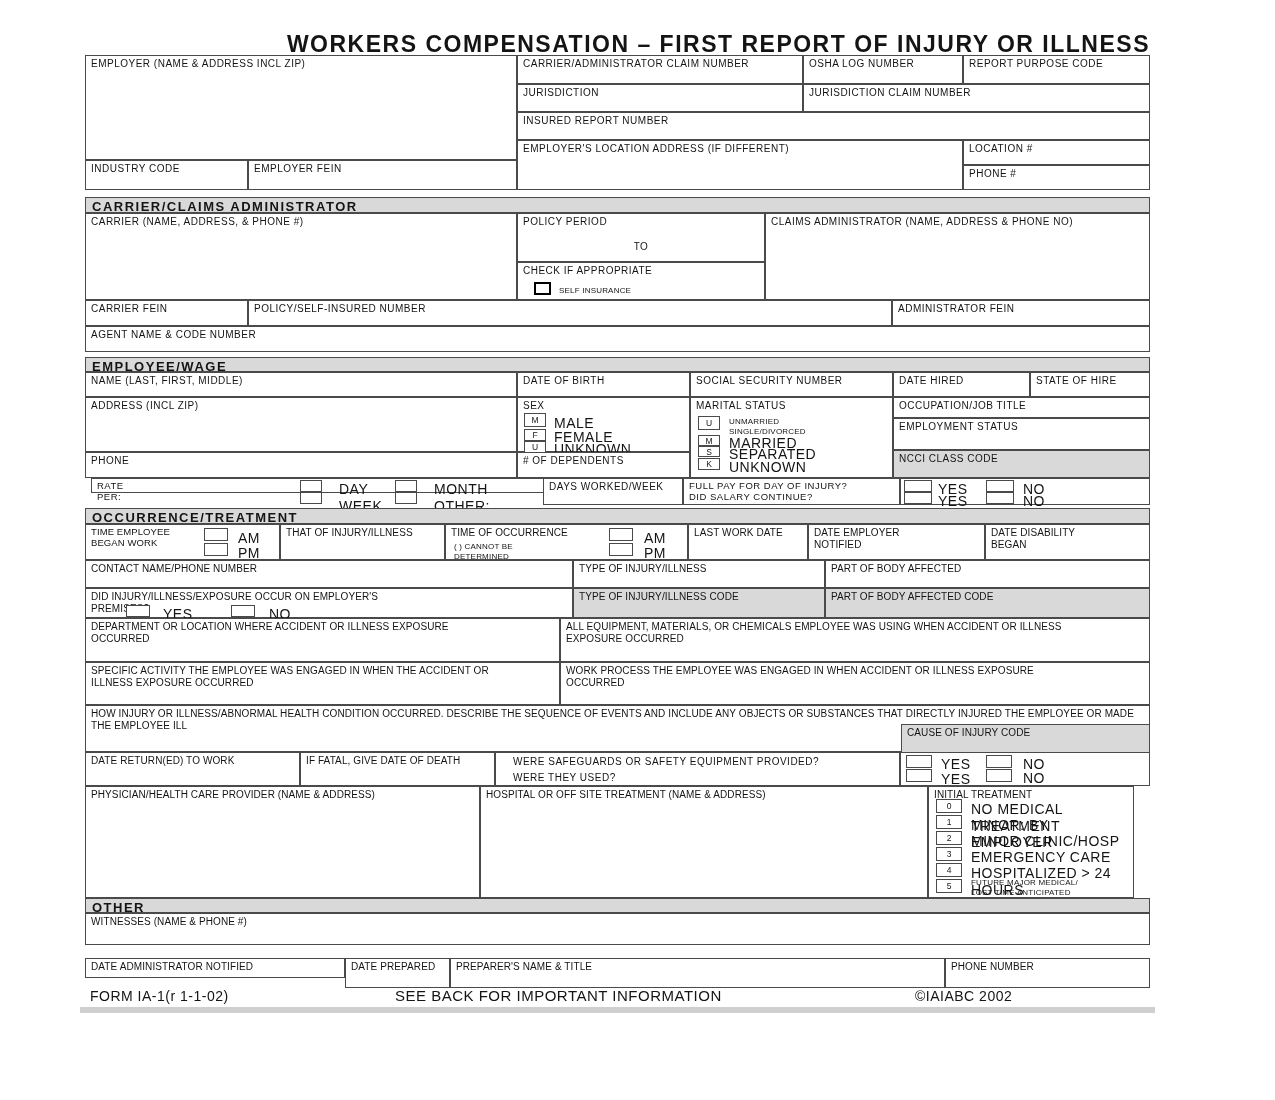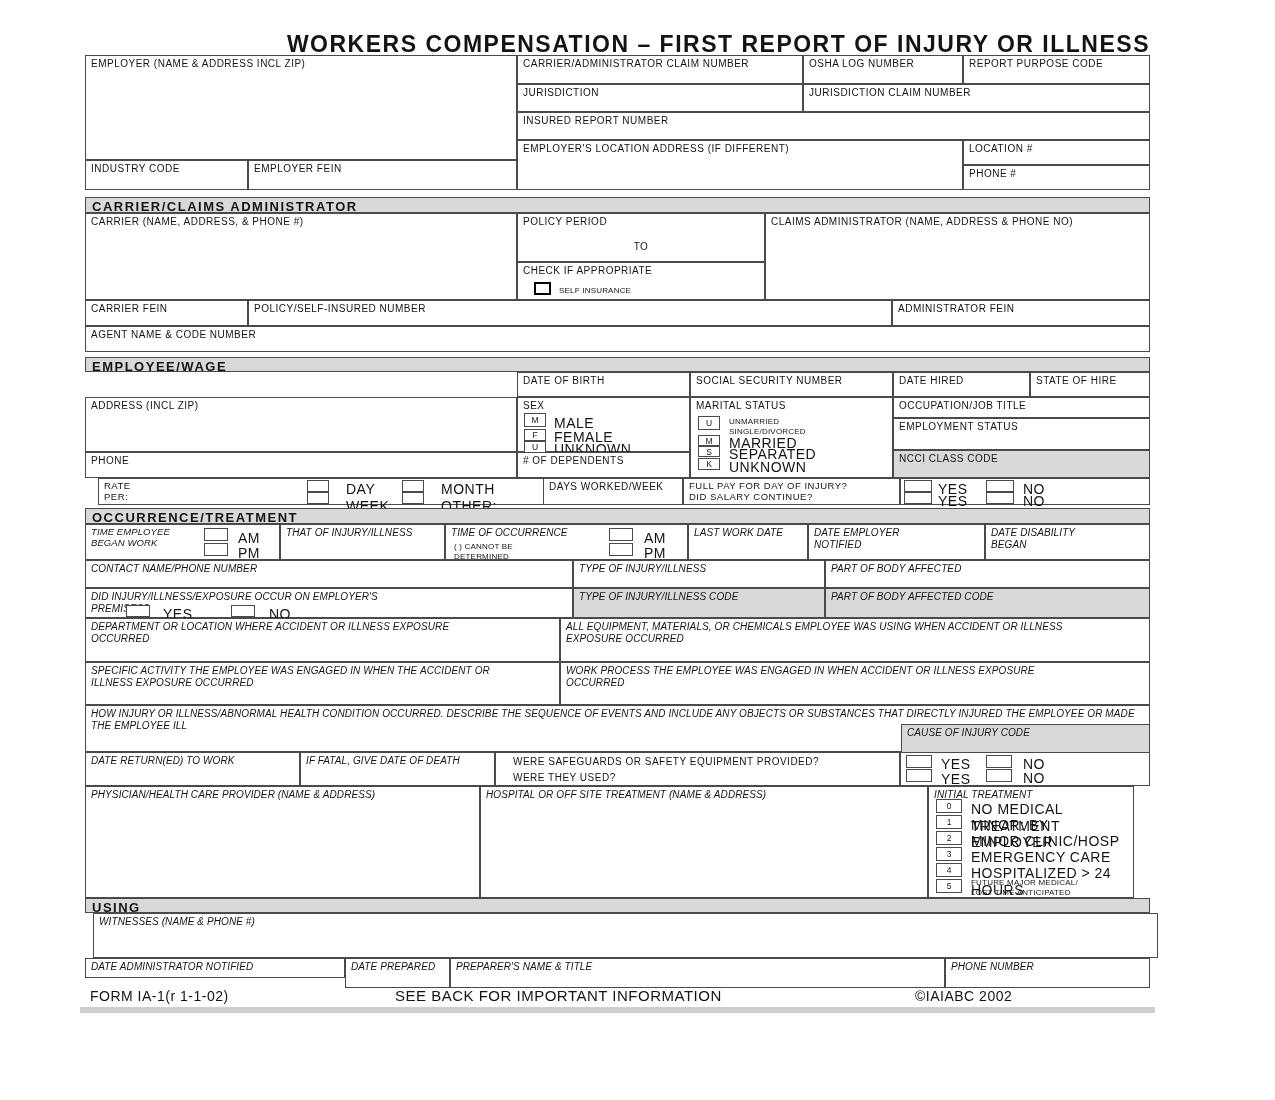--- a/index.html
+++ b/index.html
@@ -15,21 +15,21 @@
   .c { position:absolute; box-sizing:border-box; border:1px solid #4a4a4a; background:#fff; }
   .g { background:#d9d9d9; }
   .b {
     position:absolute; box-sizing:border-box; border:1px solid #4a4a4a; background:#d9d9d9;
     font-weight:bold; font-size:13px; letter-spacing:1.5px; padding:1px 0 0 6px; white-space:nowrap;
   }
   .t {
     display:block; padding:2px 5px 0 5px; font-size:10px; letter-spacing:0.5px;
     line-height:1.15; white-space:pre-line;
   }
-  .n { letter-spacing:0.1px;font-style:italic; }
+  .n { letter-spacing:0.1px; }
   .abs { position:absolute; }
   .cb { position:absolute; box-sizing:border-box; border:1px solid #4a4a4a; background:#fff; }
   .lt {
     position:absolute; box-sizing:border-box; border:1px solid #4a4a4a; background:#fff;
     display:flex; align-items:center; justify-content:center; font-size:8.5px;
   }
   .sl { position:absolute; font-size:14px; letter-spacing:0.5px; white-space:pre-line; line-height:1.2; }
   .sl8 { font-size:8px; letter-spacing:0.2px; }
   .thick { border-width:2px; border-color:#000; }
   #footer-strip { position:absolute; left:80px; top:1007px; width:1075px; height:6px; background:#cfcfcf; }
@@ -104,20 +104,23 @@
       <span class="t">POLICY/SELF-INSURED NUMBER</span>
     </div>
     <div class="c" style="left:807px;top:245px;width:258px;height:26px">
       <span class="t">ADMINISTRATOR FEIN</span>
     </div>
     <div class="c" style="left:0;top:271px;width:1065px;height:26px">
       <span class="t">AGENT NAME &amp; CODE NUMBER</span>
     </div>
 
     <div class="b" style="left:0;top:302px;width:1065px;height:15px">EMPLOYEE/WAGE</div>
+    <div class="c" style="left:0;top:317px;width:432px;height:25px">
+      <span class="t">NAME (LAST, FIRST, MIDDLE)</span>
+    </div>
     <div class="c" style="left:432px;top:317px;width:173px;height:25px">
       <span class="t">DATE OF BIRTH</span>
     </div>
     <div class="c" style="left:605px;top:317px;width:203px;height:25px">
       <span class="t">SOCIAL SECURITY NUMBER</span>
     </div>
     <div class="c" style="left:808px;top:317px;width:137px;height:25px">
       <span class="t">DATE HIRED</span>
     </div>
     <div class="c" style="left:945px;top:317px;width:120px;height:25px">
@@ -155,21 +158,21 @@
     </div>
     <div class="c g" style="left:808px;top:395px;width:257px;height:28px">
       <span class="t">NCCI CLASS CODE</span>
     </div>
     <div class="c" style="left:0;top:397px;width:432px;height:26px">
       <span class="t">PHONE</span>
     </div>
     <div class="c" style="left:432px;top:397px;width:173px;height:26px">
       <span class="t"># OF DEPENDENTS</span>
     </div>
-    <div class="c" style="left:13px;top:423px;width:458px;height:27px">
+    <div class="c" style="left:6px;top:423px;width:458px;height:15px">
       <span class="t" style="font-size:9.5px">RATE
 PER:</span>
       <span class="cb" style="left:208px;top:1px;width:22px;height:12px"></span>
       <span class="cb" style="left:208px;top:13px;width:22px;height:12px"></span>
       <span class="sl" style="left:247px;top:2px">DAY
 WEEK</span>
       <span class="cb" style="left:303px;top:1px;width:22px;height:12px"></span>
       <span class="cb" style="left:303px;top:13px;width:22px;height:12px"></span>
       <span class="sl" style="left:342px;top:2px">MONTH
 OTHER:</span>
@@ -301,22 +304,22 @@
       <span class="sl" style="left:42px;top:46px">MINOR CLINIC/HOSP</span>
       <span class="lt" style="left:7px;top:60px;width:26px;height:14px">3</span>
       <span class="sl" style="left:42px;top:62px">EMERGENCY CARE</span>
       <span class="lt" style="left:7px;top:76px;width:26px;height:14px">4</span>
       <span class="sl" style="left:42px;top:78px">HOSPITALIZED &gt; 24 HOURS</span>
       <span class="lt" style="left:7px;top:92px;width:26px;height:14px">5</span>
       <span class="sl sl8" style="left:42px;top:91px">FUTURE MAJOR MEDICAL/
 LOST TIME ANTICIPATED</span>
     </div>
 
-    <div class="b" style="left:0;top:843px;width:1065px;height:15px">USING</div>
-    <div class="c" style="left:8px;top:858px;width:1065px;height:45px">
+    <div class="b" style="left:0;top:843px;width:1065px;height:15px">OTHER</div>
+    <div class="c" style="left:0;top:858px;width:1065px;height:32px">
       <span class="t n">WITNESSES (NAME &amp; PHONE #)</span>
     </div>
     <div class="c" style="left:0;top:903px;width:260px;height:20px">
       <span class="t n">DATE ADMINISTRATOR NOTIFIED</span>
     </div>
     <div class="c" style="left:260px;top:903px;width:105px;height:30px">
       <span class="t n">DATE PREPARED</span>
     </div>
     <div class="c" style="left:365px;top:903px;width:495px;height:30px">
       <span class="t n">PREPARER'S NAME &amp; TITLE</span>

